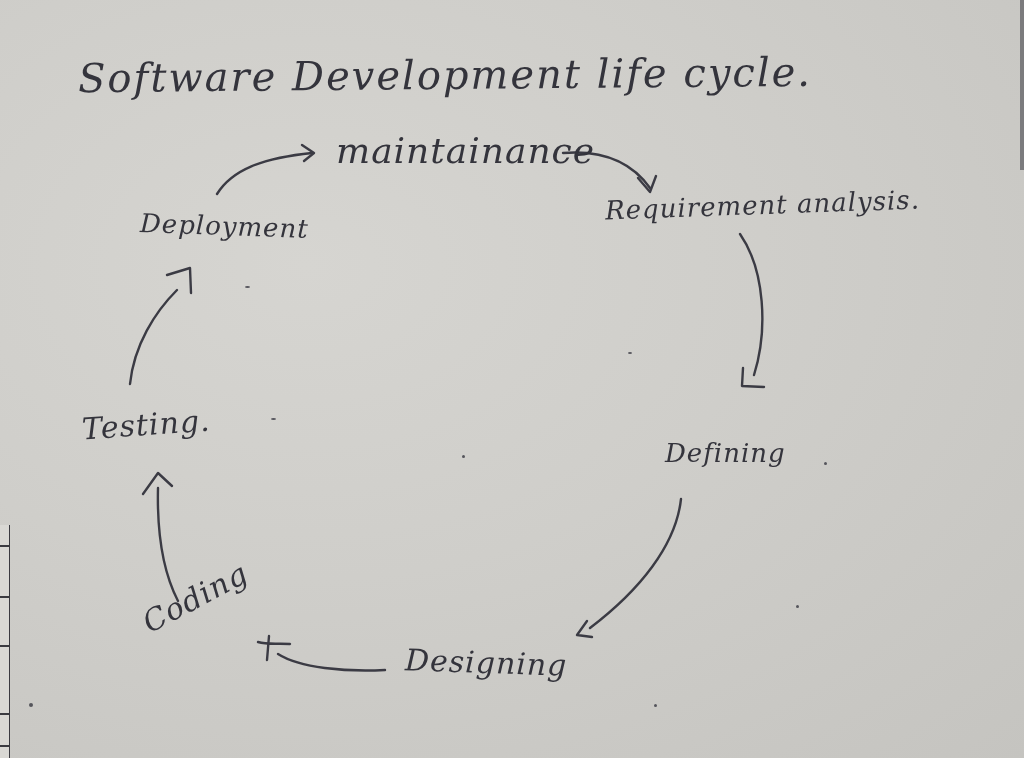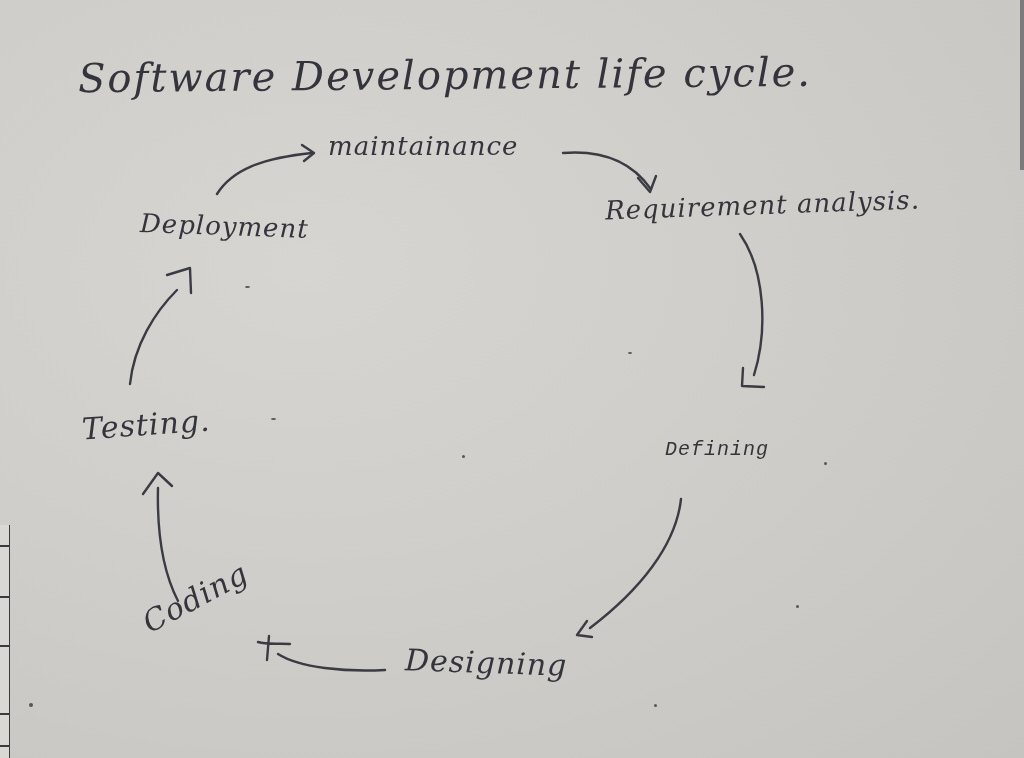--- a/index.html
+++ b/index.html
@@ -71,23 +71,23 @@
       letter-spacing: 1px;
       line-height: 1;
     }
     .title {
       left: 78px;
       top: 55px;
       font-size: 40px;
       letter-spacing: 2px;
       transform: rotate(-0.5deg);
     }
-    .stage-maintenance { left: 328px; top: 133px; font-size: 26px; }
+    .stage-maintenance { left: 336px; top: 133px; font-size: 36px; }
     .stage-requirement { left: 605px; top: 192px; font-size: 26px; transform: rotate(-2deg); }
-    .stage-defining    { left: 665px; top: 440px; font-size: 20px; font-family: Liberation Mono, monospace; }
+    .stage-defining    { left: 665px; top: 440px; font-size: 26px; }
     .stage-designing   { left: 405px; top: 648px; font-size: 30px; transform: rotate(2deg); }
     .stage-coding      { left: 152px; top: 608px; font-size: 30px; transform: rotate(-28deg); transform-origin: left bottom; }
     .stage-testing     { left: 82px;  top: 410px; font-size: 30px; transform: rotate(-4deg); }
     .stage-deployment  { left: 140px; top: 213px; font-size: 26px; transform: rotate(2deg); }
     .speck {
       position: absolute;
       background: #55555c;
       border-radius: 50%;
     }
   </style>

